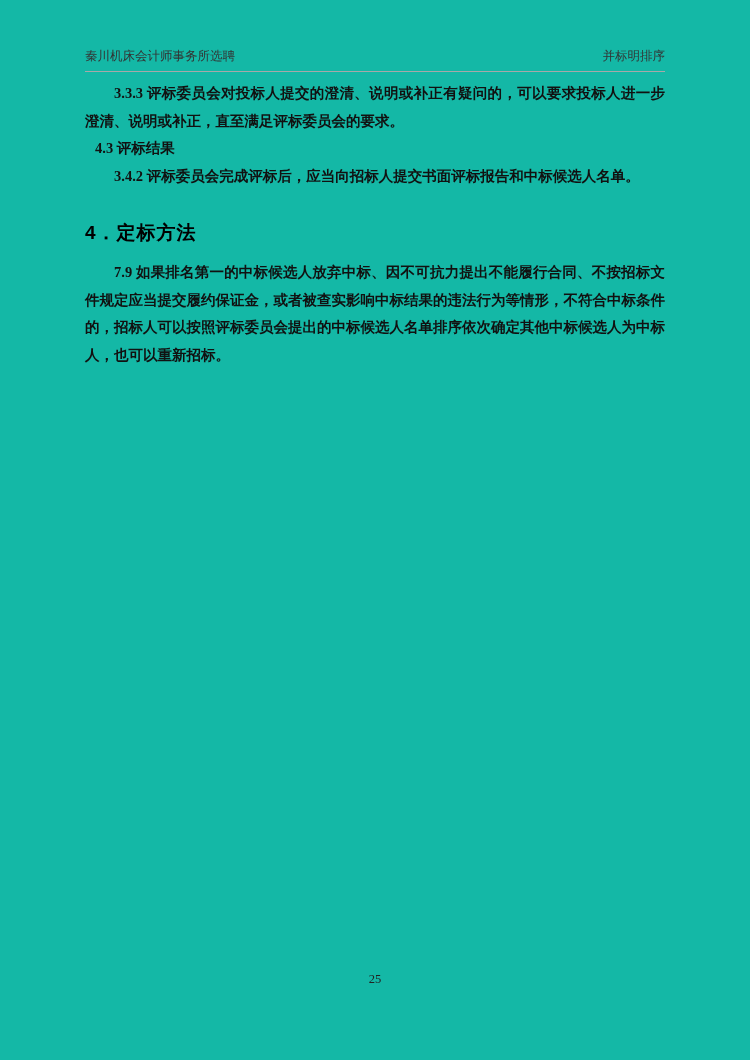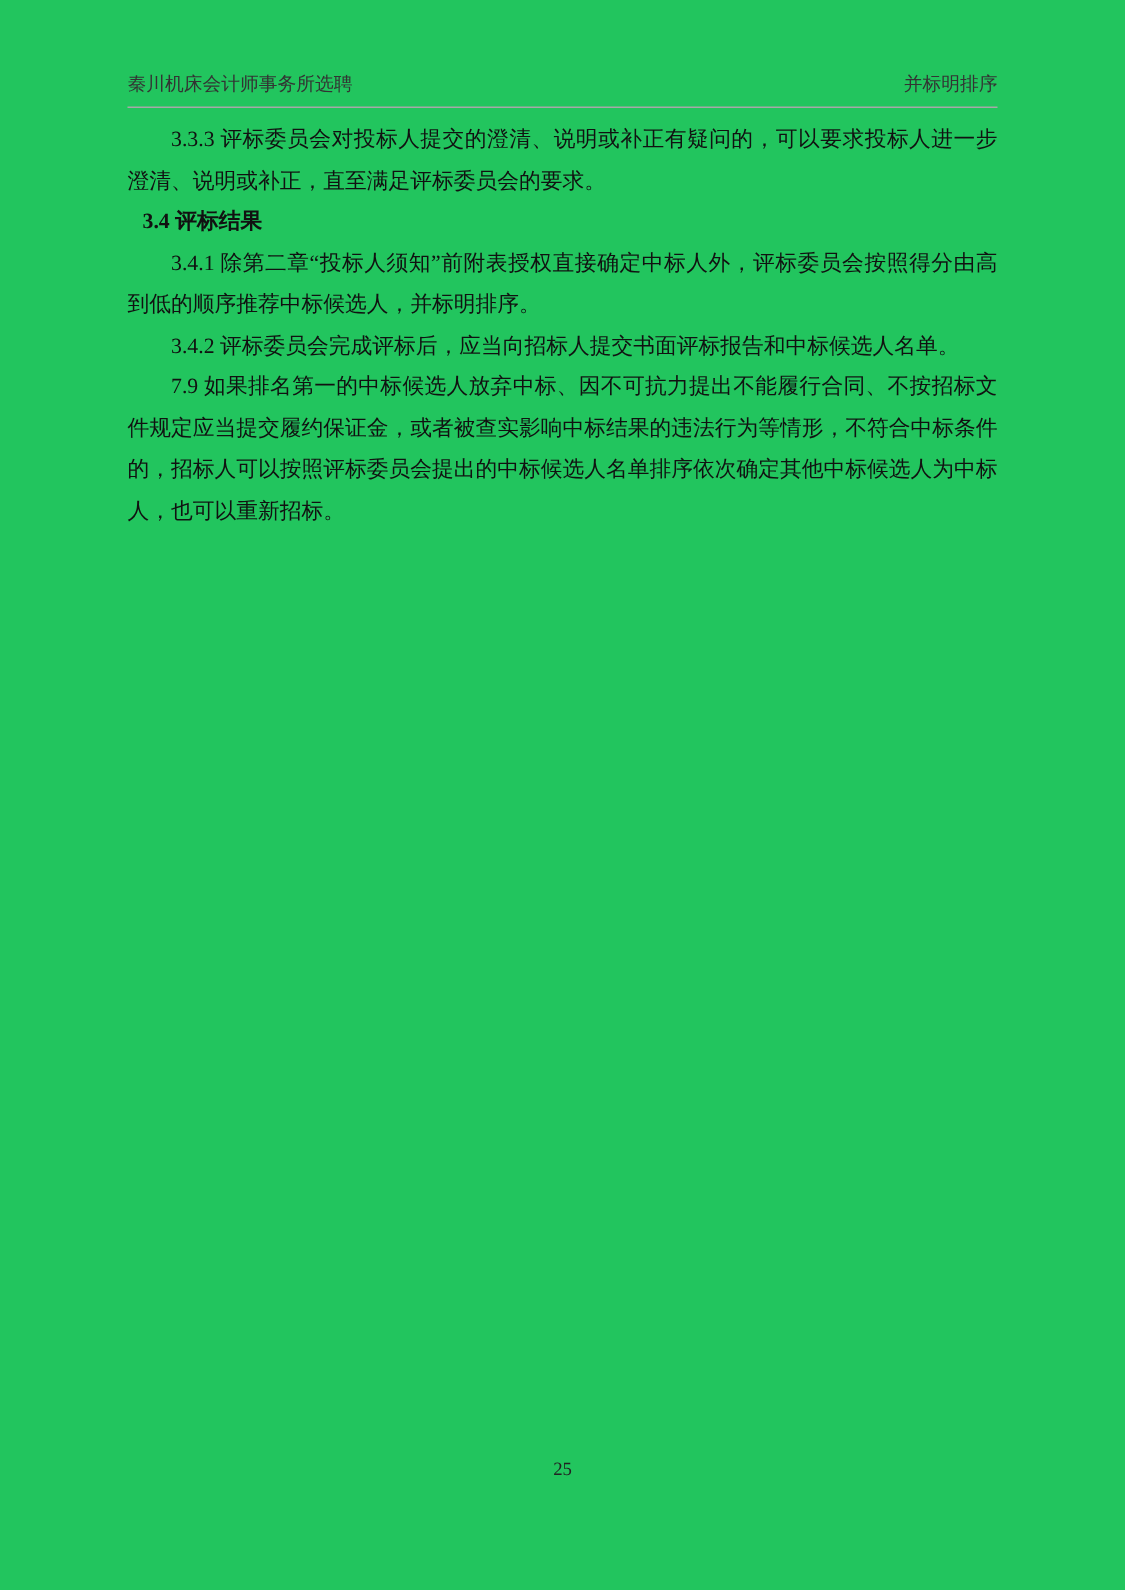--- a/index.html
+++ b/index.html
@@ -8,21 +8,21 @@
     width: 750px;
     height: 1060px;
     position: relative;
     font-family: "Liberation Serif", "DejaVu Serif", serif;
     color: #1a1a1a;
     overflow: hidden;
   }
   .page {
     position: absolute;
     inset: 0;
-    background: #22c55e;
+    background: #14b8a6;
     padding: 48px 85px 0 85px;
   }
   
   .header {
     display: flex;
     justify-content: space-between;
     align-items: flex-end;
     font-size: 12.5px;
     color: #333;
     padding-bottom: 6px;
@@ -30,21 +30,21 @@
   }
   
   .doc-body {
     padding-top: 8px;
     font-size: 14.5px;
     line-height: 27.5px;
     text-align: justify;
     text-justify: inter-ideograph;
     color: #111;
   }
-  .para { text-indent: 2em; }
+  .para { text-indent: 2em; font-weight: bold; }
   .subhead {
     font-weight: bold;
     text-indent: 10px;
     font-family: "Liberation Serif", "DejaVu Serif", serif;
   }
   .chapter-heading {
     font-family: "Liberation Sans", "DejaVu Sans", sans-serif;
     font-weight: bold;
     font-size: 19px;
     line-height: 26px;
@@ -71,26 +71,26 @@
 <div class="page">
 
   <div class="header">
     <span>秦川机床会计师事务所选聘</span>
     <span>并标明排序</span>
   </div>
 
   <div class="doc-body">
     <p class="para">3.3.3 评标委员会对投标人提交的澄清、说明或补正有疑问的，可以要求投标人进一步澄清、说明或补正，直至满足评标委员会的要求。</p>
 
-    <p class="subhead">3.4 评标结果</p>
+    <p class="subhead">4.3 评标结果</p>
 
-    <p class="para">3.4.1 除第二章“投标人须知”前附表授权直接确定中标人外，评标委员会按照得分由高到低的顺序推荐中标候选人，并标明排序。</p>
 
     <p class="para">3.4.2 评标委员会完成评标后，应当向招标人提交书面评标报告和中标候选人名单。</p>
 
+    <p class="chapter-heading">4．定标方法</p>
 
 
     <p class="para">7.9 如果排名第一的中标候选人放弃中标、因不可抗力提出不能履行合同、不按招标文件规定应当提交履约保证金，或者被查实影响中标结果的违法行为等情形，不符合中标条件的，招标人可以按照评标委员会提出的中标候选人名单排序依次确定其他中标候选人为中标人，也可以重新招标。</p>
   </div>
 
   <div class="footer">
     <span>25</span>
   </div>
 
 </div>

